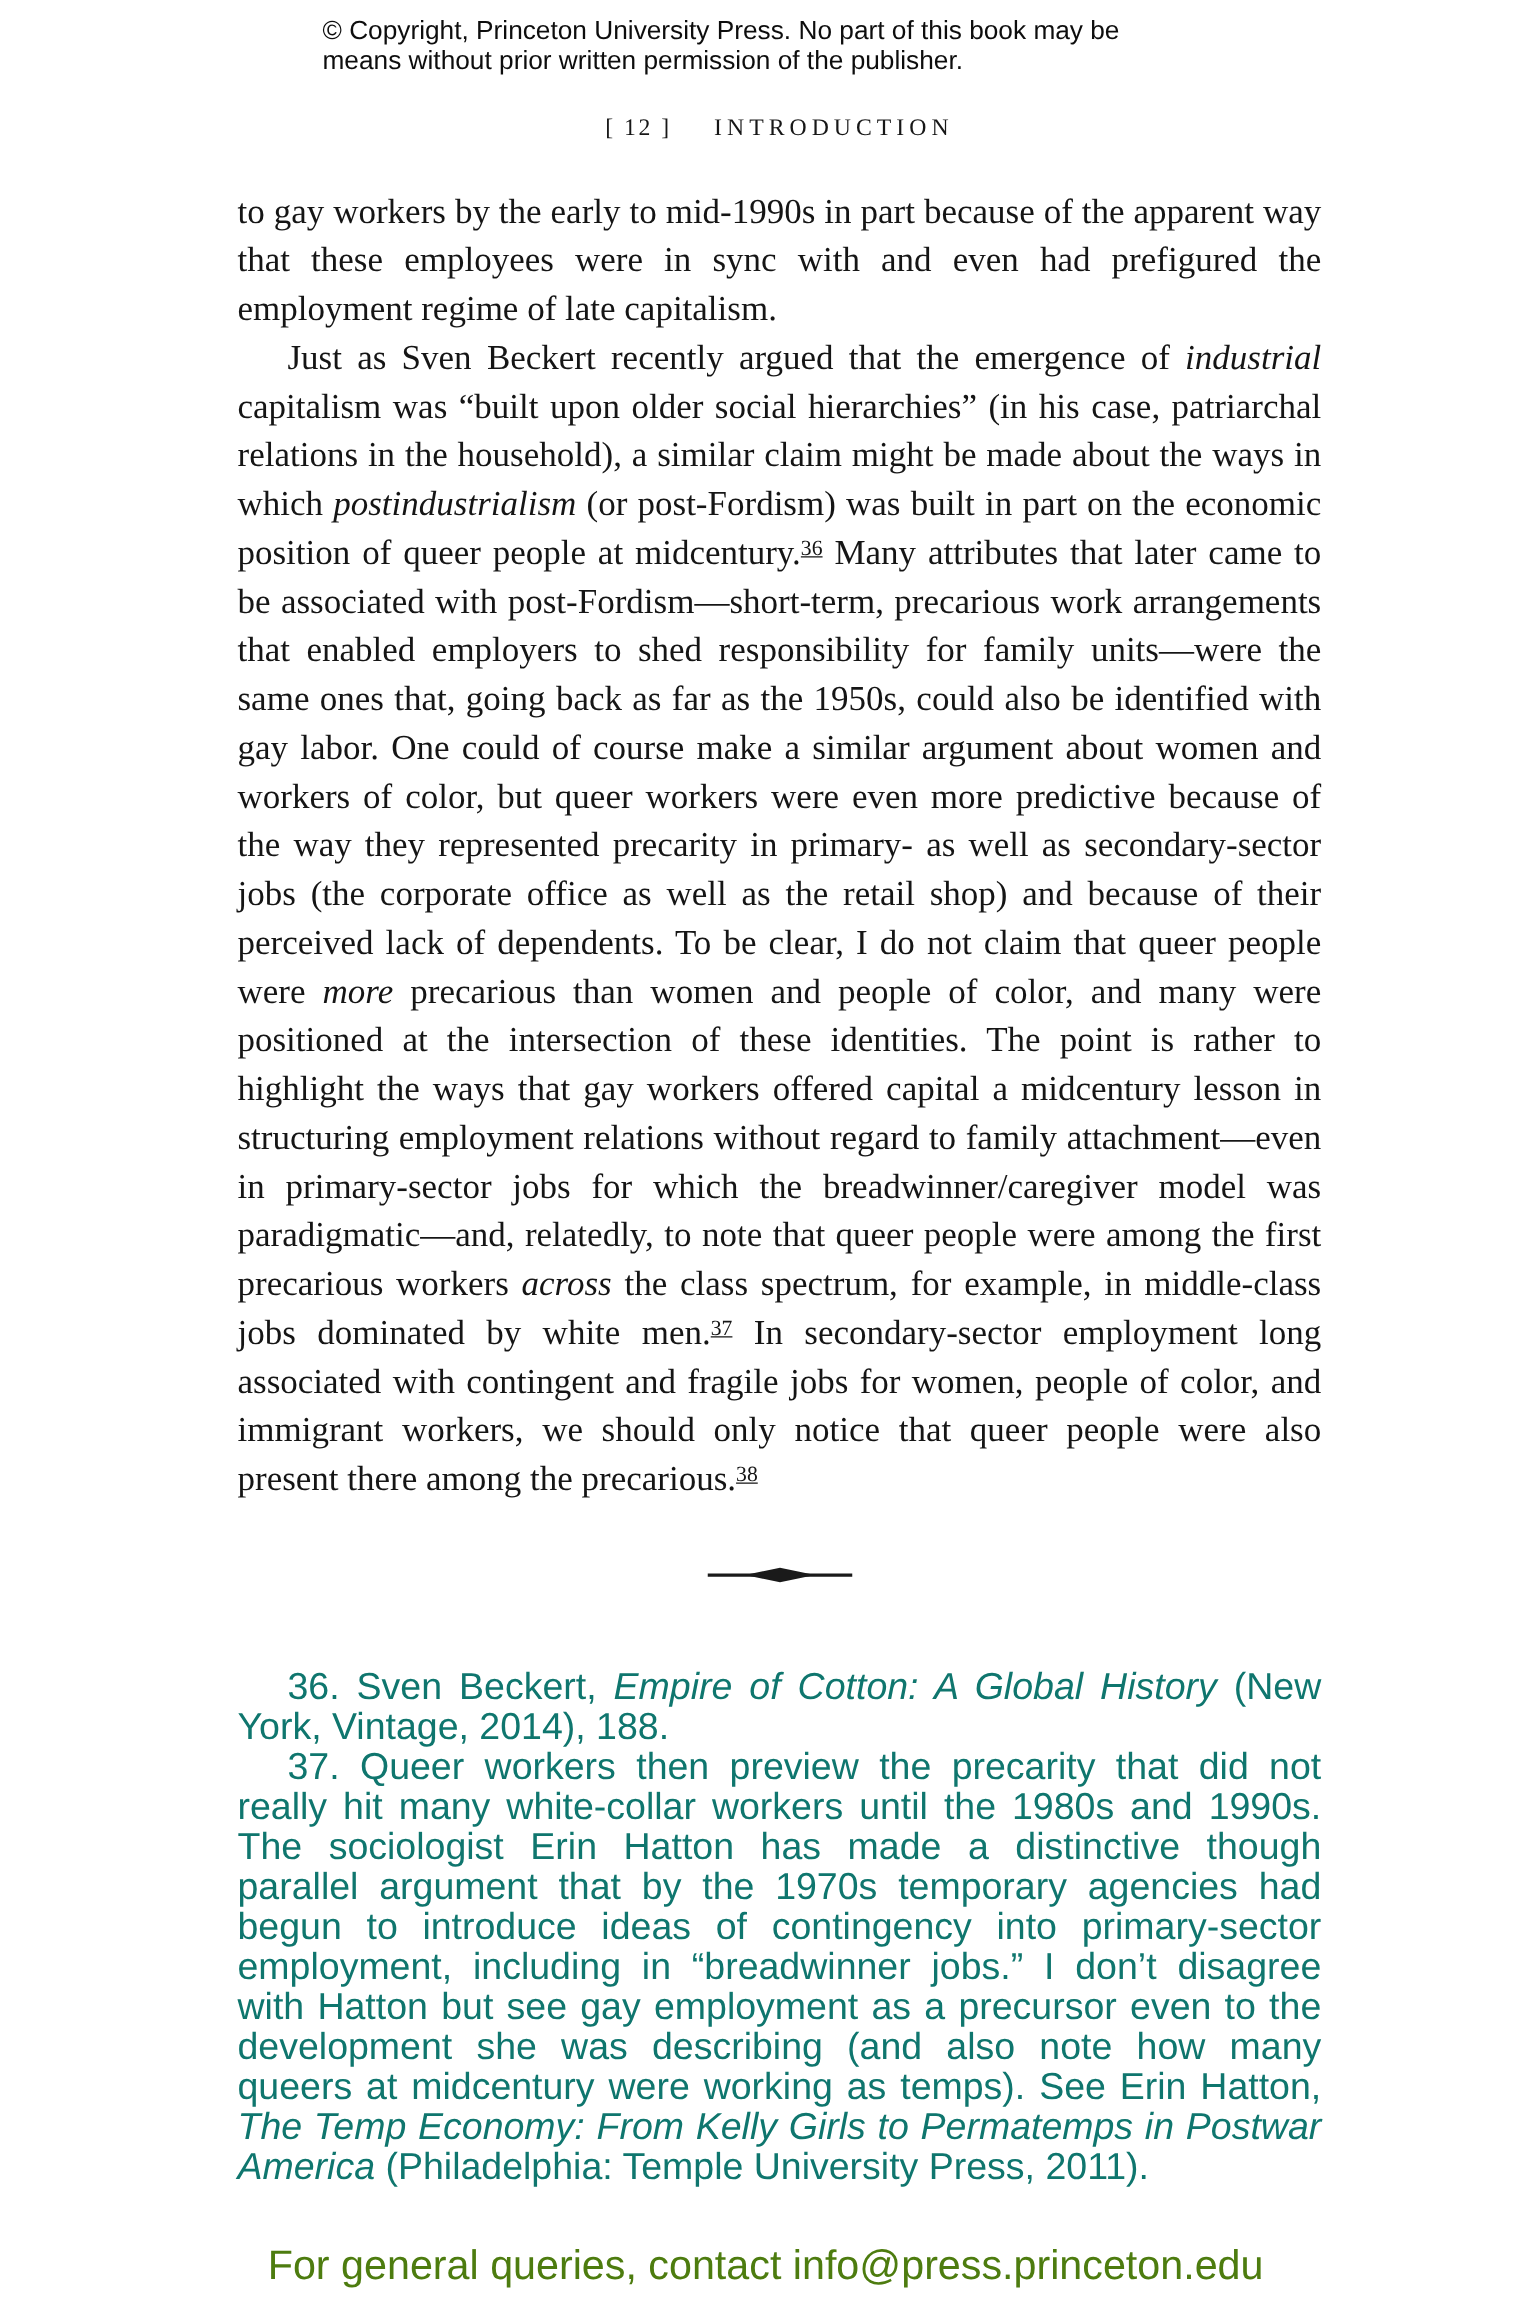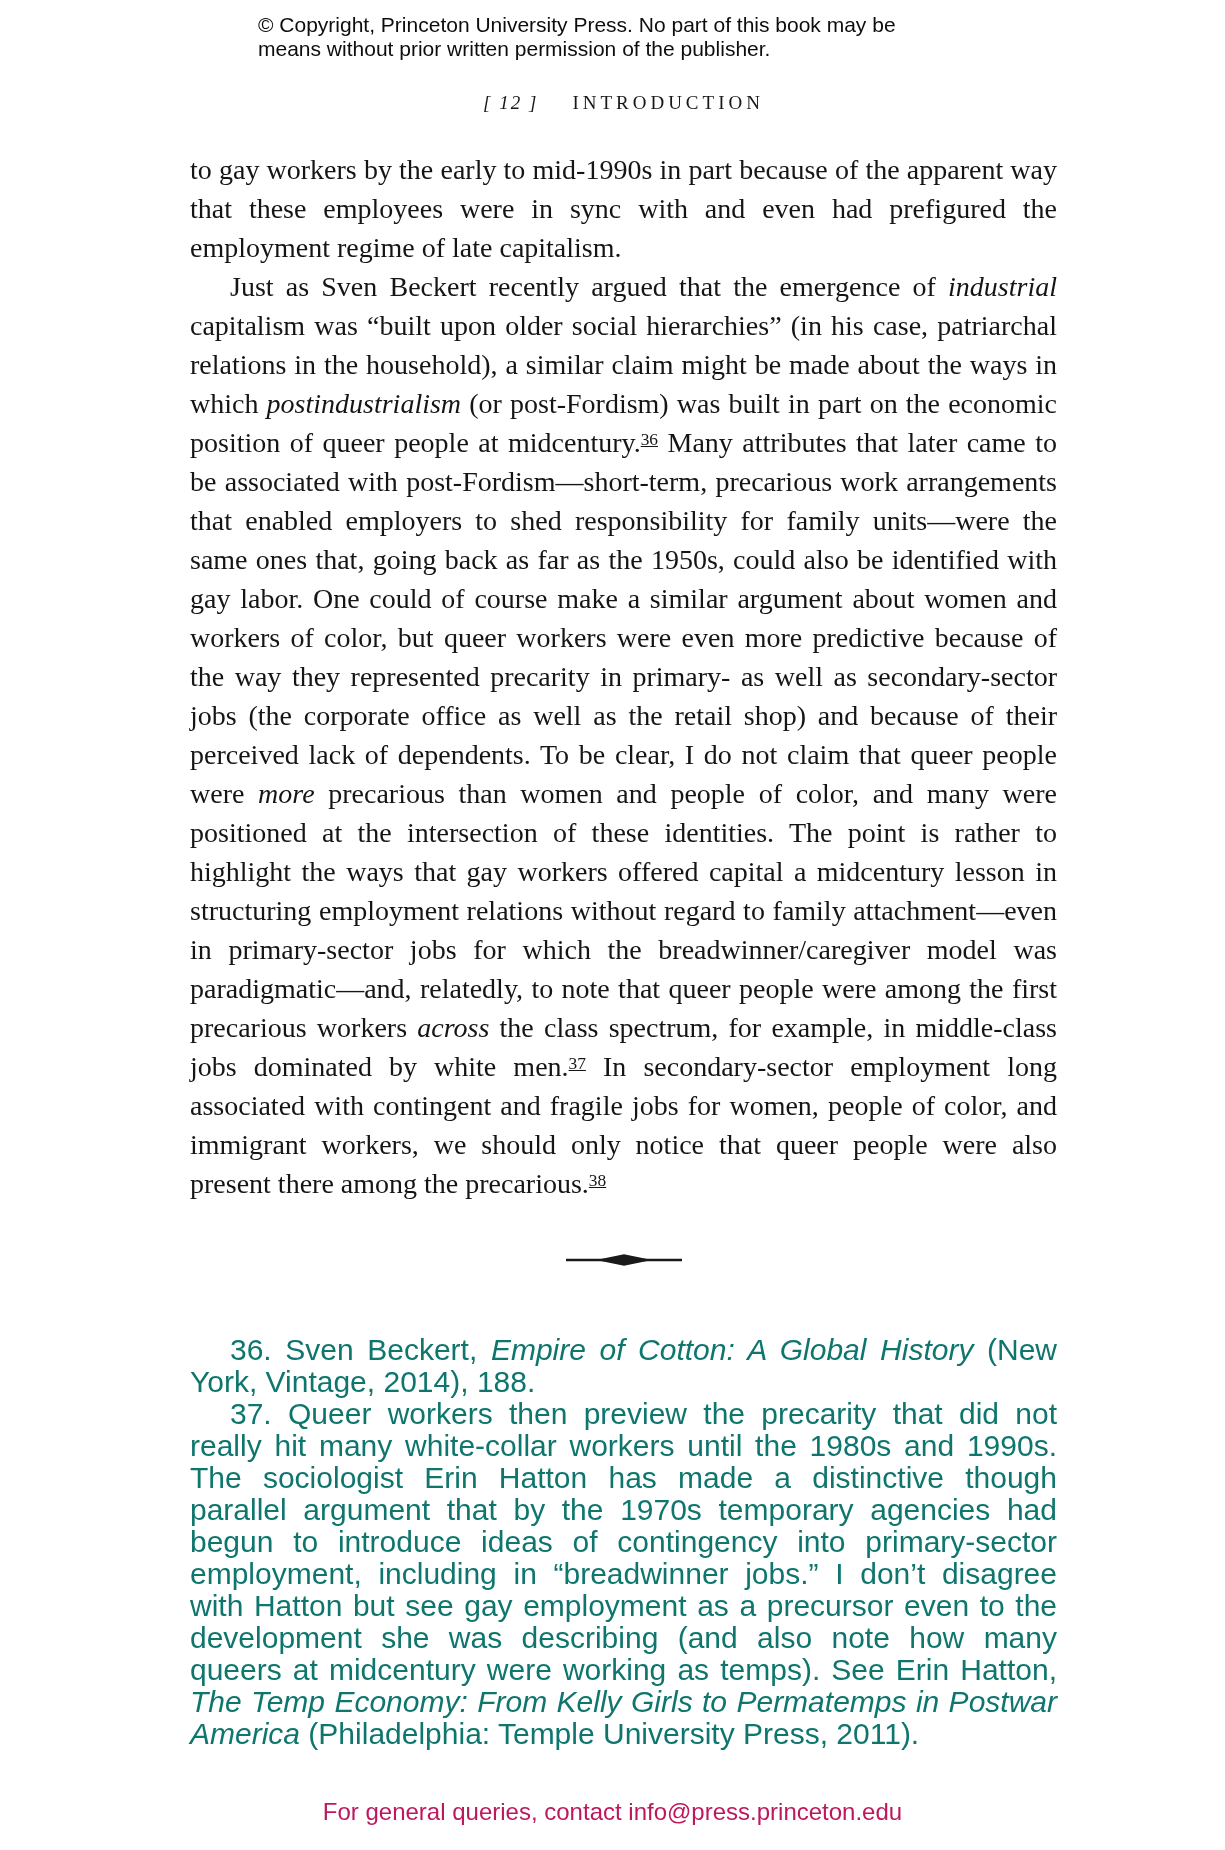--- a/index.html
+++ b/index.html
@@ -32,21 +32,20 @@
     width: 867px;
     text-align: center;
     font-family: "Liberation Serif", serif;
     font-size: 19px;
     color: #171717;
     white-space: nowrap;
   }
   .running-head .folio {
     letter-spacing: 2px;
     margin-right: 34px;
-    font-style: italic;
   }
   .running-head .head-title {
     letter-spacing: 4px;
   }
   .body-text {
     position: absolute;
     left: 190px;
     top: 150px;
     width: 867px;
     font-family: "Liberation Serif", serif;
@@ -95,23 +94,23 @@
     padding: 0;
     text-indent: 40px;
   }
   .page-footer {
     position: absolute;
     left: 0;
     top: 1797px;
     width: 1225px;
     text-align: center;
     font-family: "Liberation Sans", sans-serif;
-    font-size: 24px;
+    font-size: 33px;
     line-height: 30px;
-    color: #be185d;
+    color: #4d7c0f;
   }
 </style>
 </head>
 <body>
 
 <div class="page">
 
   <div class="copyright-notice">
     <div>© Copyright, Princeton University Press. No part of this book may be</div>
     <div>means without prior written permission of the publisher.</div>

